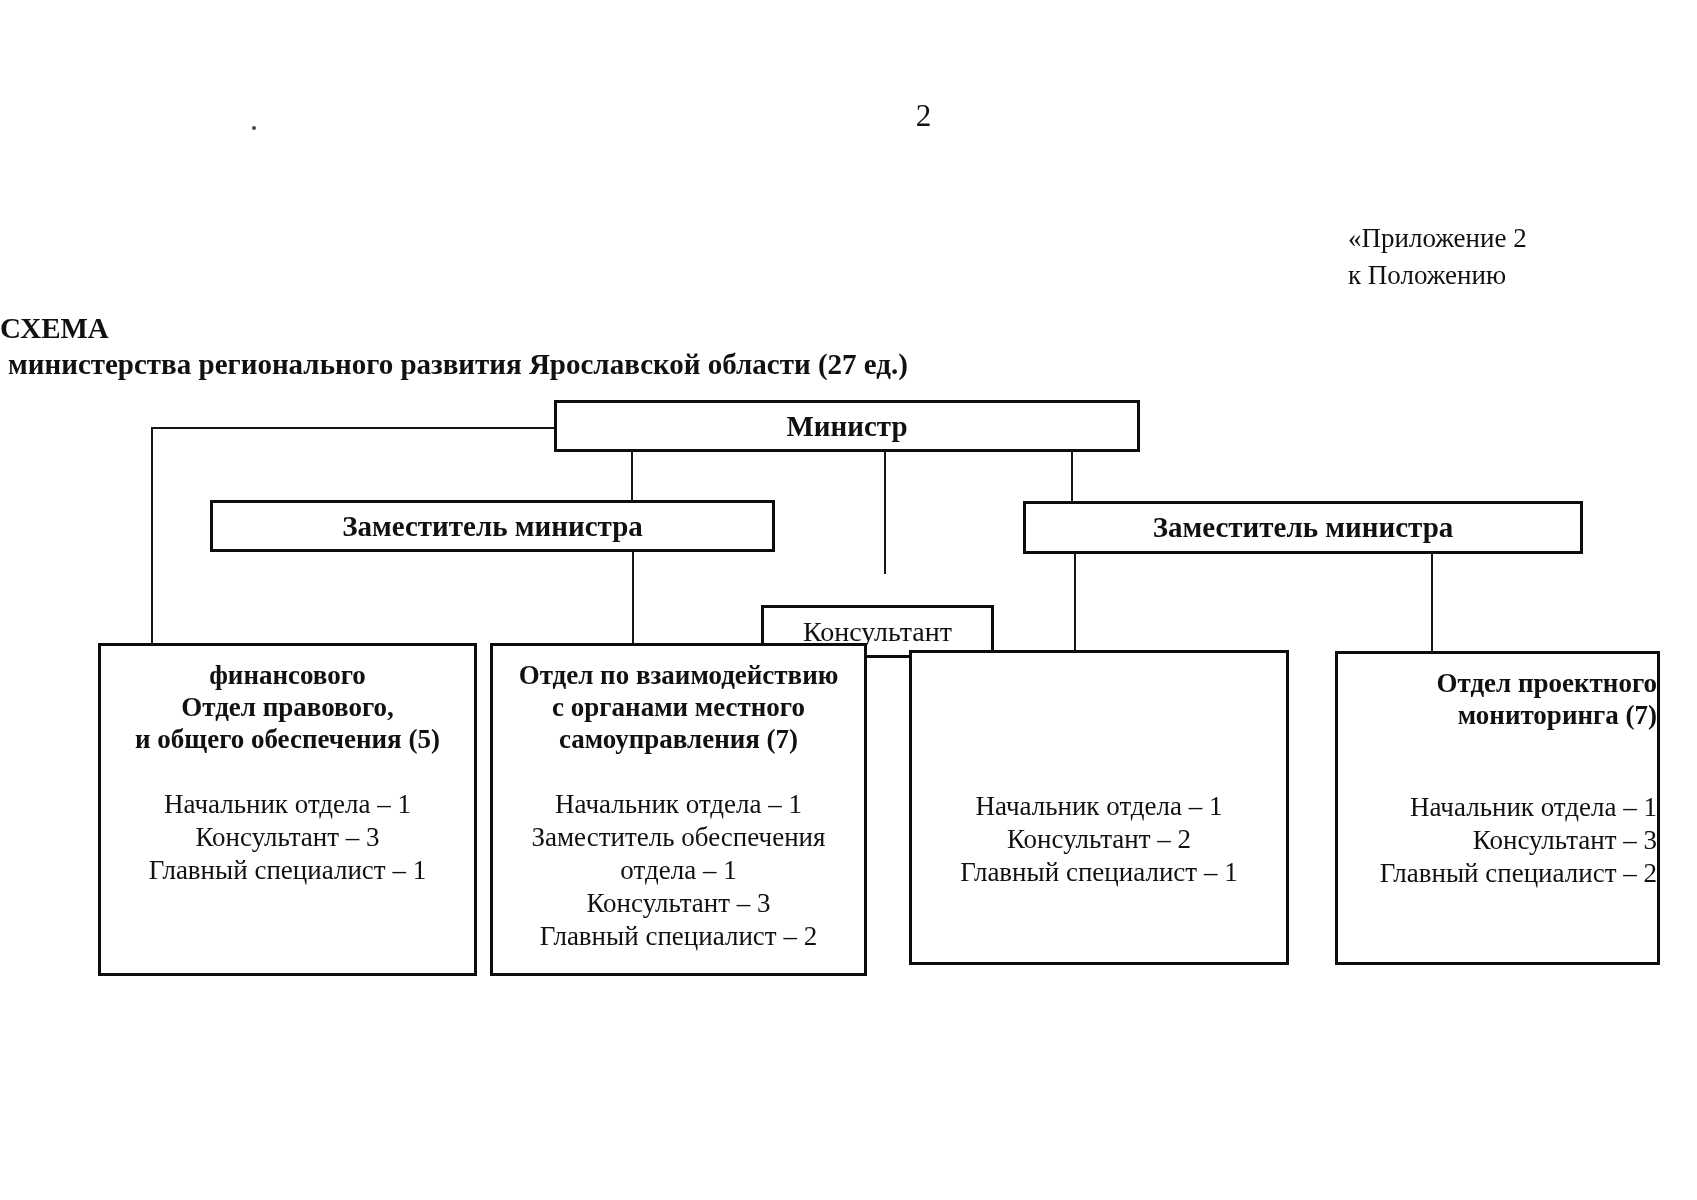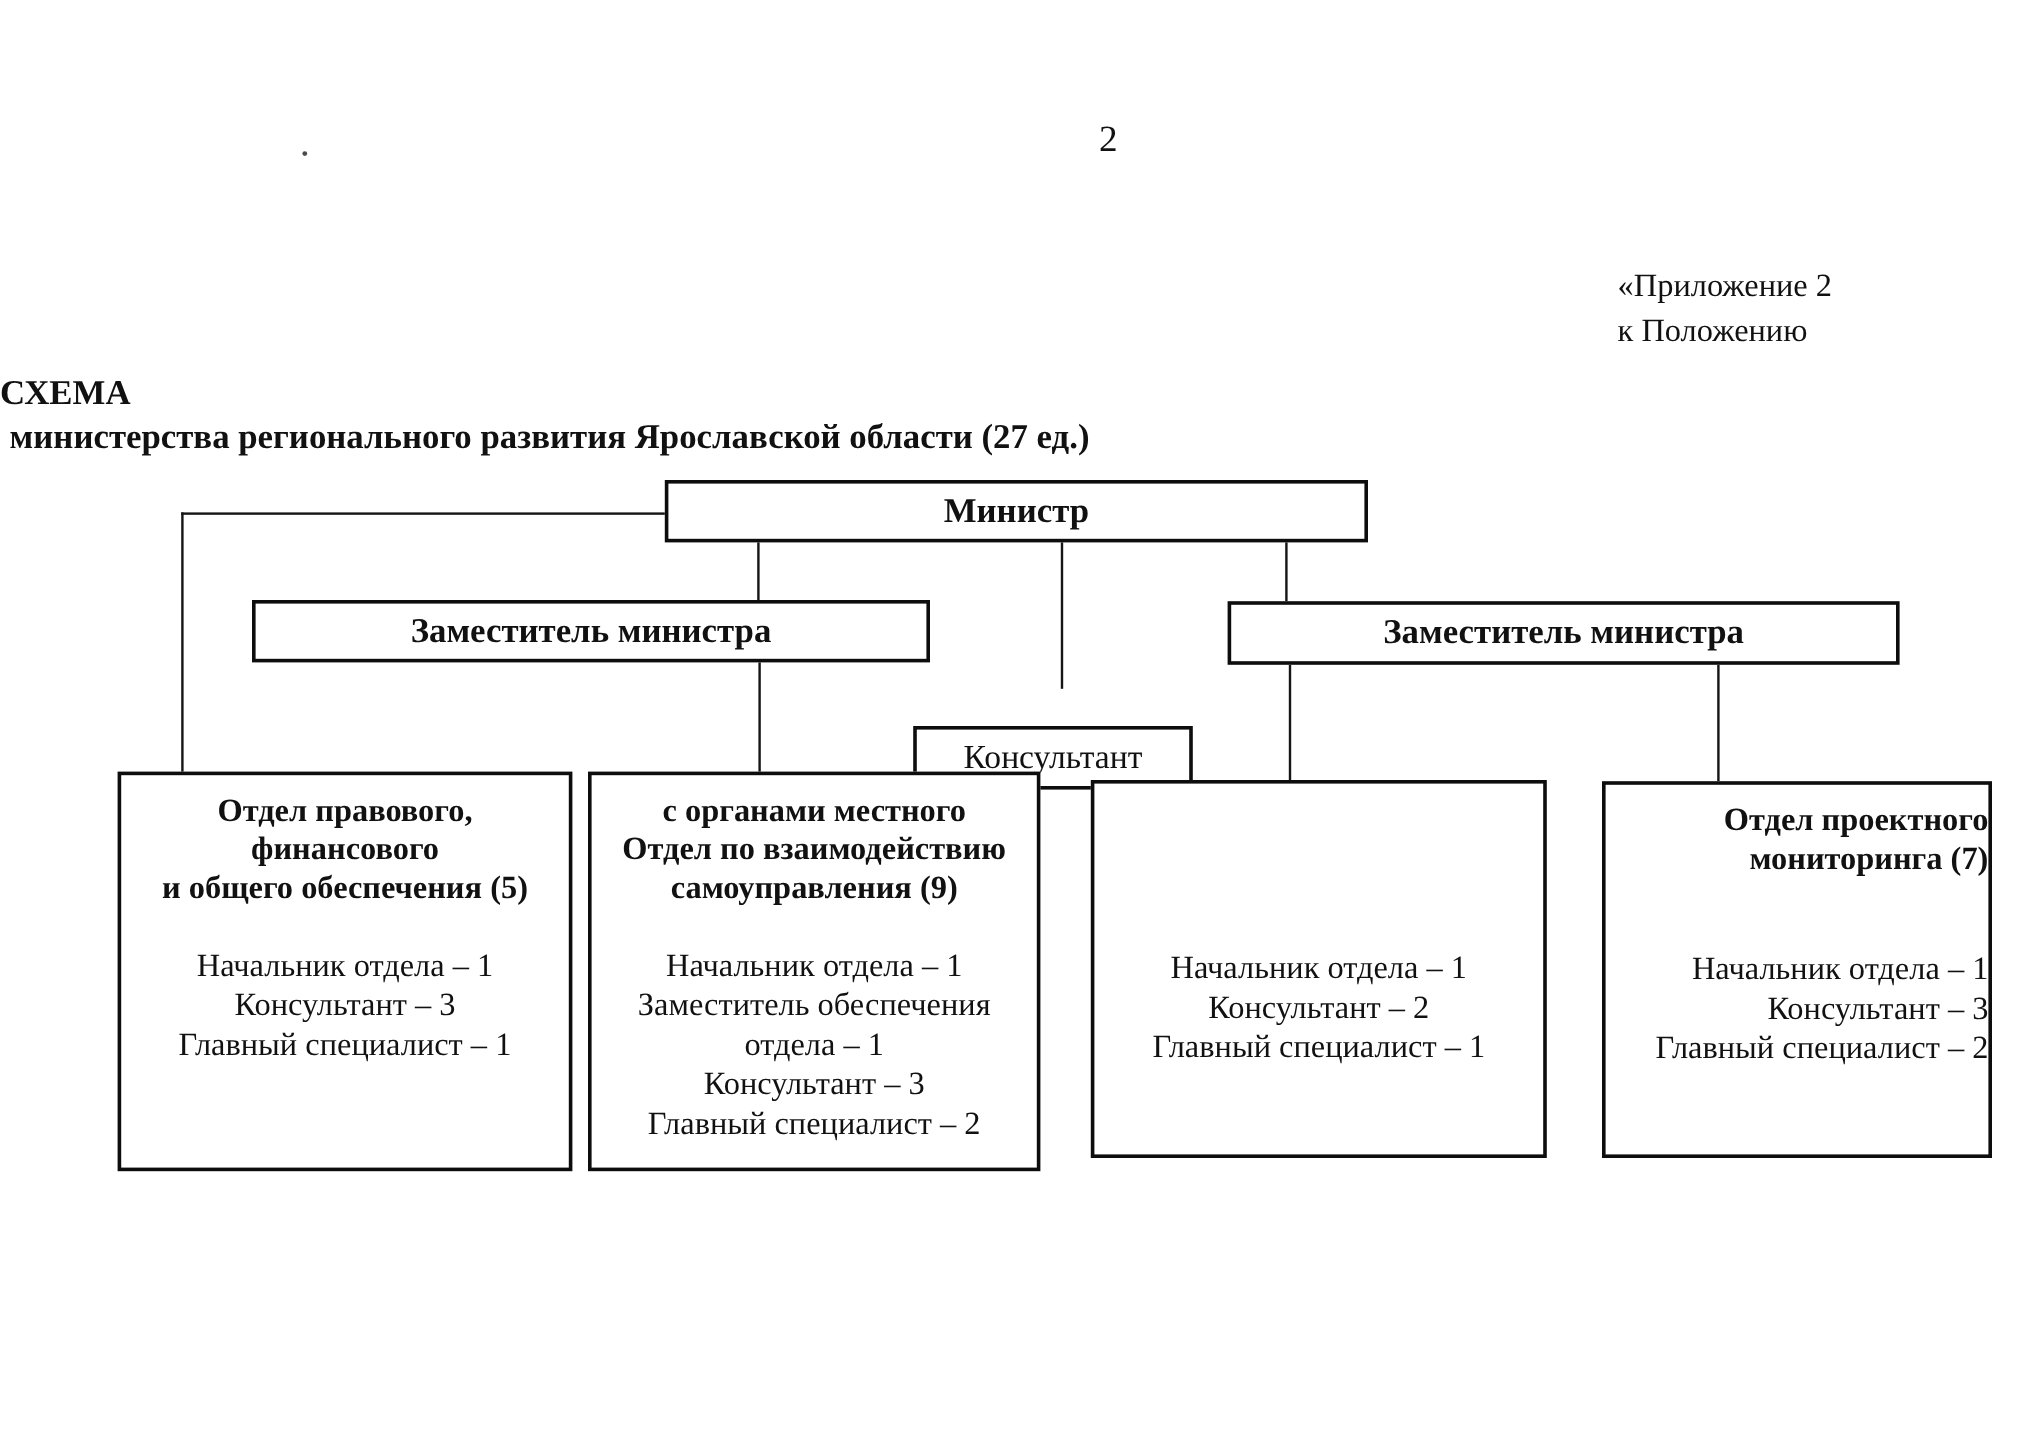--- a/index.html
+++ b/index.html
@@ -130,36 +130,36 @@
   </div>
   <div class="node lvl2 deputy-right">
     <span>Заместитель министра</span>
   </div>
   <div class="node consultant">
     <span>Консультант</span>
   </div>
 
   <div class="dept dept1">
     <div class="dept-title">
+      <div>финансового</div>
       <div>Отдел правового,</div>
-      <div>финансового</div>
       <div>и общего обеспечения (5)</div>
     </div>
     <div class="dept-staff">
       <div>Начальник отдела – 1</div>
       <div>Консультант – 3</div>
       <div>Главный специалист – 1</div>
     </div>
   </div>
 
   <div class="dept dept2">
     <div class="dept-title">
+      <div>Отдел по взаимодействию</div>
       <div>с органами местного</div>
-      <div>Отдел по взаимодействию</div>
-      <div>самоуправления (9)</div>
+      <div>самоуправления (7)</div>
     </div>
     <div class="dept-staff">
       <div>Начальник отдела – 1</div>
       <div>Заместитель обеспечения</div>
       <div>отдела – 1</div>
       <div>Консультант – 3</div>
       <div>Главный специалист – 2</div>
     </div>
   </div>
 

